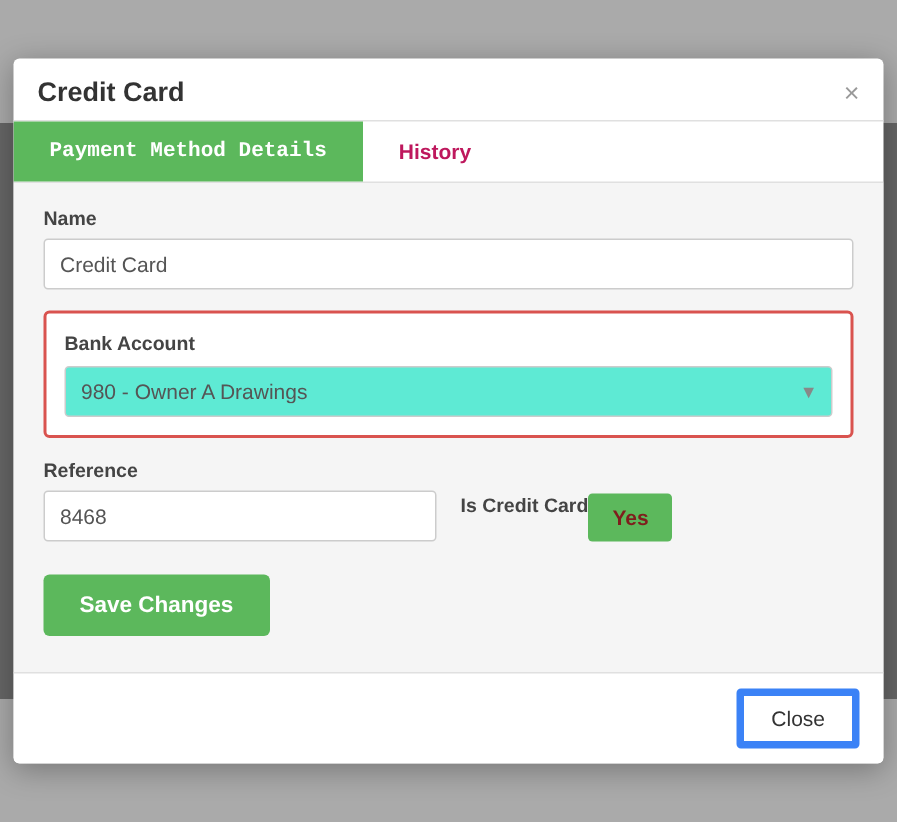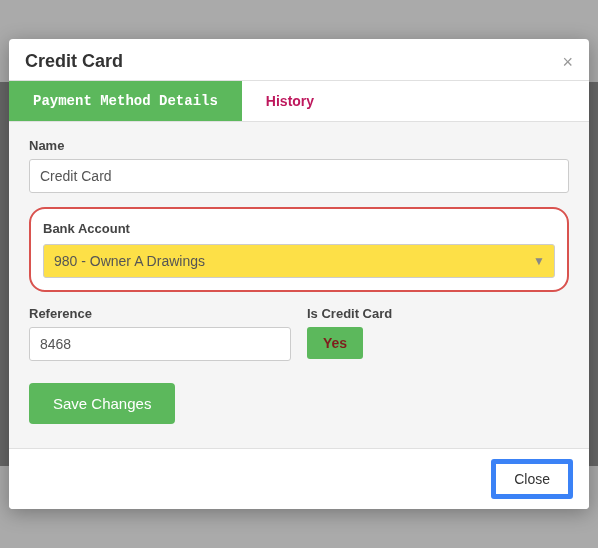--- a/index.html
+++ b/index.html
@@ -82,64 +82,63 @@
       padding: 8px 10px;
       border: 1px solid #ccc;
       border-radius: 3px;
       background: #fff;
       font-size: 14px;
       color: #555;
       outline: none;
     }
     .bank-account-group {
       border: 2px solid #d9534f;
-      border-radius: 16px;
+      border-radius: 4px;
       padding: 12px;
       margin-bottom: 14px;
       background: #fff;
     }
     .bank-account-group .form-label {
       margin-bottom: 8px;
     }
     .select-wrapper {
       position: relative;
     }
     .select-control {
       width: 100%;
       padding: 8px 30px 8px 10px;
       border: 1px solid #ccc;
       border-radius: 3px;
-      background: #fde047;
+      background: #5eead4;
       font-size: 14px;
       color: #555;
       appearance: none;
       -webkit-appearance: none;
       outline: none;
       cursor: pointer;
     }
     .select-arrow {
       position: absolute;
       right: 10px;
       top: 50%;
       transform: translateY(-50%);
       color: #888;
       pointer-events: none;
       font-size: 12px;
     }
     .form-row {
       display: flex;
       gap: 16px;
-      align-items: flex-start;
+      align-items: flex-end;
     }
     .form-row .form-group {
       flex: 1;
     }
     .is-credit-card-group {
       display: flex;
-      flex-direction: column;
     }
     .is-credit-card-group .form-label {
       margin-bottom: 6px;
     }
     .yes-btn {
       background: #5cb85c;
       color: #7f1d1d;
       border: none;
       padding: 8px 16px;
       border-radius: 3px;
@@ -148,21 +147,21 @@
       cursor: pointer;
       width: fit-content;
     }
     .save-changes-btn {
       background: #5cb85c;
       color: #fff;
       border: none;
       padding: 12px 24px;
       border-radius: 4px;
       font-size: 15px;
-      font-weight: normal;
+      font-weight: bold;
       cursor: pointer;
       margin-top: 8px;
       margin-bottom: 8px;
     }
     .modal-footer {
       display: flex;
       justify-content: flex-end;
       padding: 10px 16px;
       border-top: 1px solid #e0e0e0;
       background: #fff;

